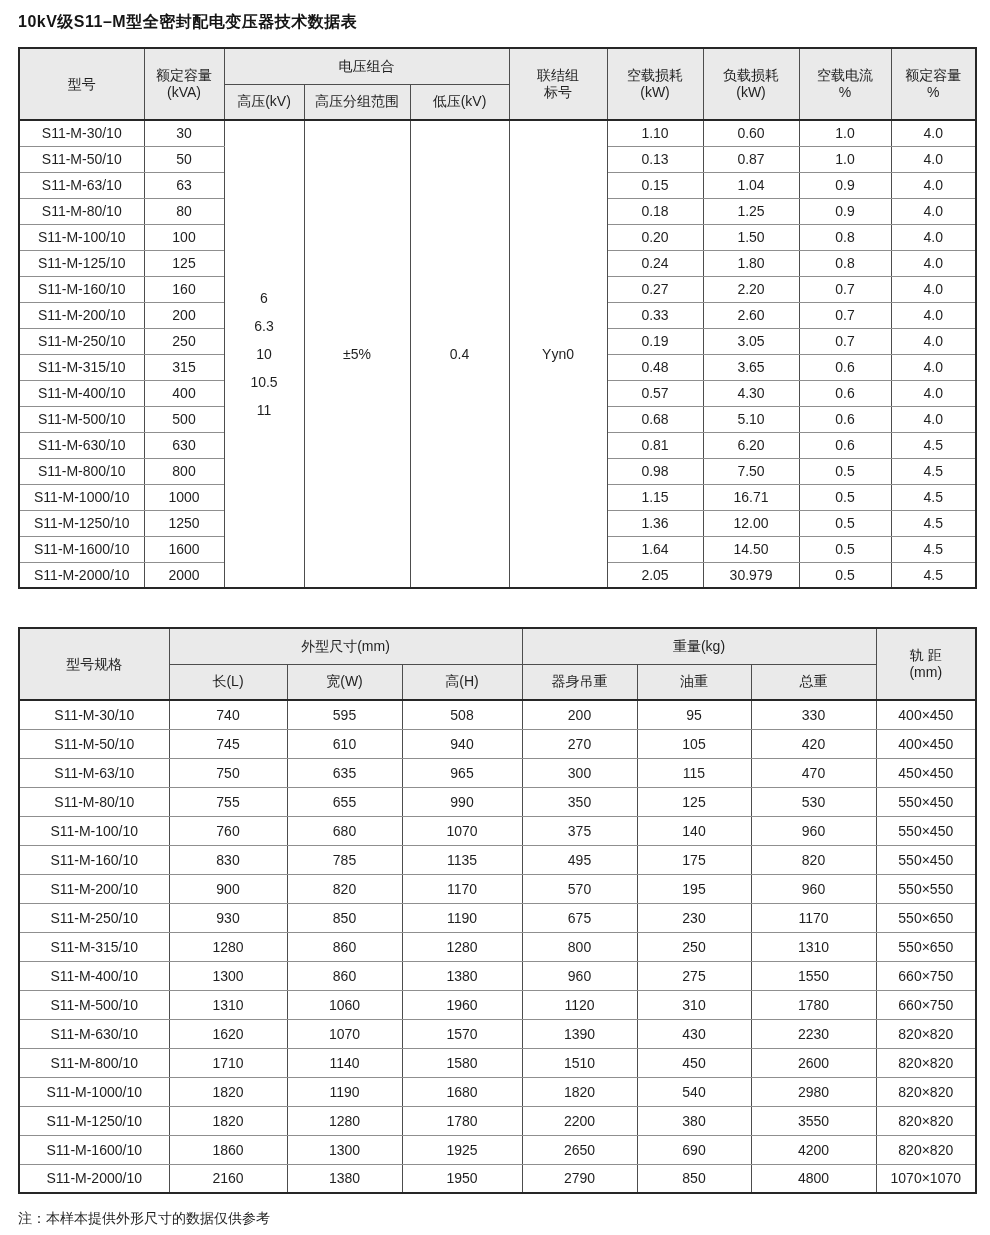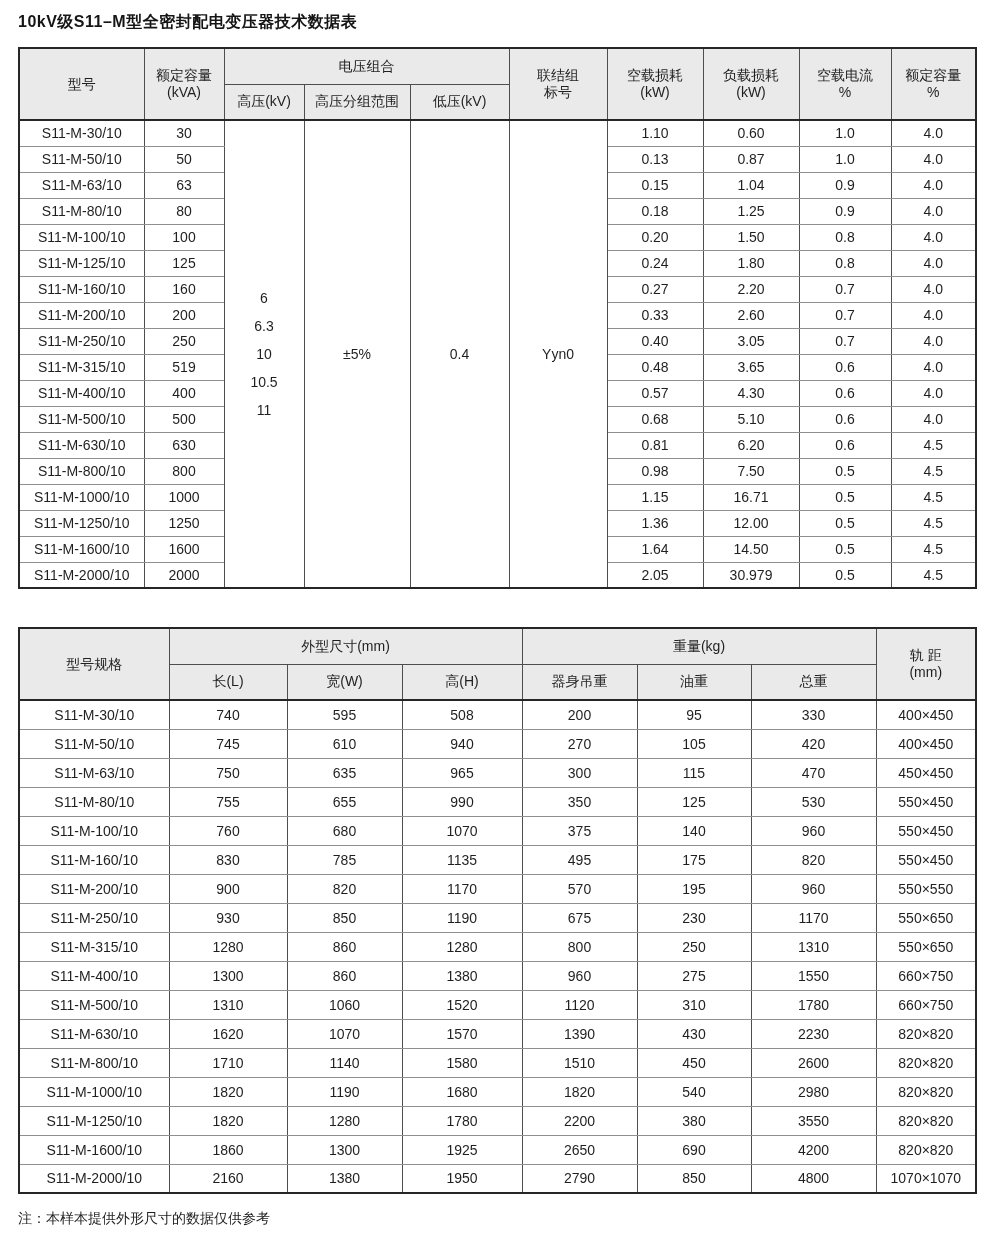--- a/index.html
+++ b/index.html
@@ -188,28 +188,28 @@
           <td>S11-M-200/10</td>
           <td>200</td>
           <td>0.33</td>
           <td>2.60</td>
           <td>0.7</td>
           <td>4.0</td>
         </tr>
         <tr>
           <td>S11-M-250/10</td>
           <td>250</td>
-          <td>0.40</td>
+          <td>0.19</td>
           <td>3.05</td>
           <td>0.7</td>
           <td>4.0</td>
         </tr>
         <tr>
           <td>S11-M-315/10</td>
-          <td>519</td>
+          <td>315</td>
           <td>0.48</td>
           <td>3.65</td>
           <td>0.6</td>
           <td>4.0</td>
         </tr>
         <tr>
           <td>S11-M-400/10</td>
           <td>400</td>
           <td>0.57</td>
           <td>4.30</td>
@@ -403,21 +403,21 @@
           <td>1380</td>
           <td>960</td>
           <td>275</td>
           <td>1550</td>
           <td>660×750</td>
         </tr>
         <tr>
           <td>S11-M-500/10</td>
           <td>1310</td>
           <td>1060</td>
-          <td>1520</td>
+          <td>1960</td>
           <td>1120</td>
           <td>310</td>
           <td>1780</td>
           <td>660×750</td>
         </tr>
         <tr>
           <td>S11-M-630/10</td>
           <td>1620</td>
           <td>1070</td>
           <td>1570</td>

